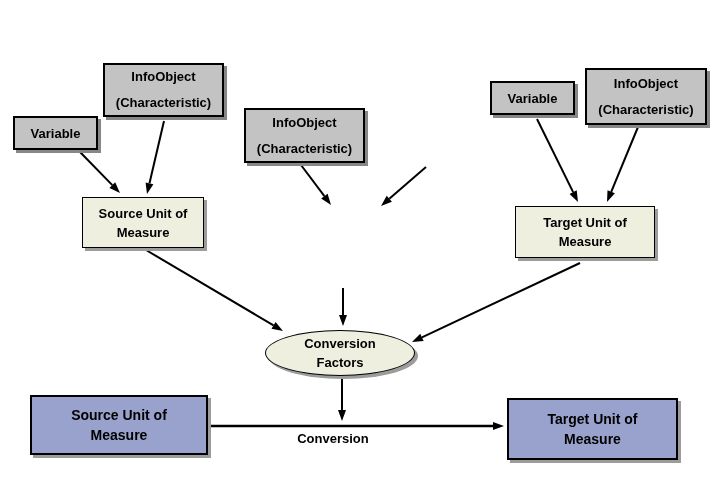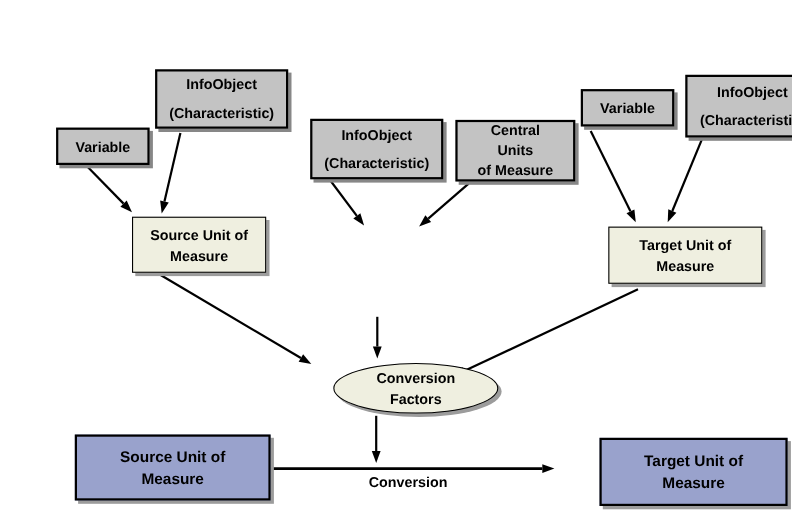--- a/index.html
+++ b/index.html
@@ -18,21 +18,20 @@
     overflow:hidden;
   }
   .canvas{position:relative;width:720px;height:480px;}
   #arrow-layer{position:absolute;left:0;top:0;z-index:1;}
   .node{
     position:absolute;z-index:2;
     display:flex;align-items:center;justify-content:center;
     text-align:center;font-weight:bold;color:#000;
     font-size:13px;line-height:19px;
     box-sizing:border-box;
-    margin-left:38px;
   }
   .node .lbl{white-space:pre-line;}
   .gray{
     background:var(--gray-fill);
     border:2px solid var(--border);
     box-shadow:3px 3px 0 var(--shadow);
   }
   .cream{
     background:var(--cream-fill);
     border:1px solid var(--border);
@@ -127,25 +126,20 @@
 
   <div class="node gray" id="n-variable-left">
     <span class="lbl">Variable</span>
   </div>
 
   <div class="node gray wide-lines" id="n-infoobject-mid">
     <span class="lbl">InfoObject
 (Characteristic)</span>
   </div>
 
-  <div class="node gray tight-lines" id="n-central-units">
-    <span class="lbl">Central
-Units
-of Measure</span>
-  </div>
 
   <div class="node gray" id="n-variable-right">
     <span class="lbl">Variable</span>
   </div>
 
   <div class="node gray wide-lines" id="n-infoobject-right">
     <span class="lbl">InfoObject
 (Characteristic)</span>
   </div>
 

